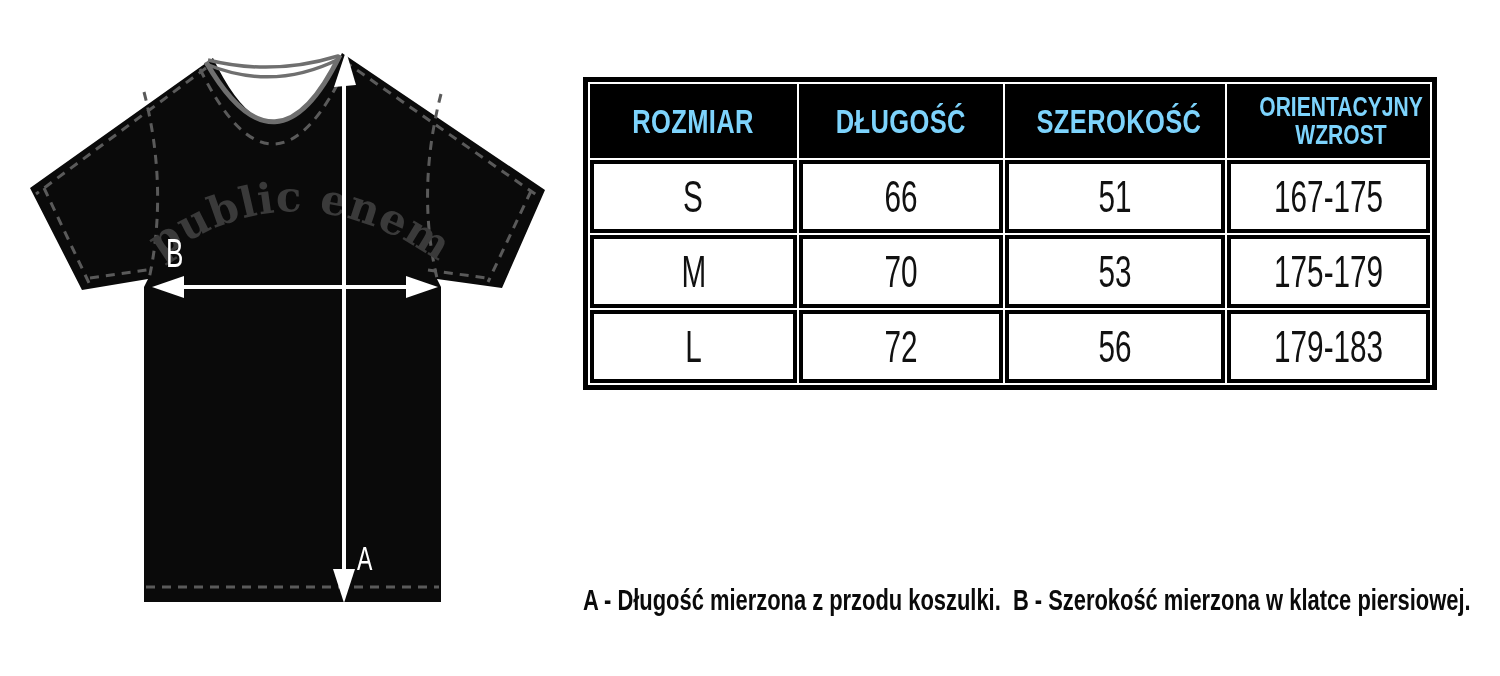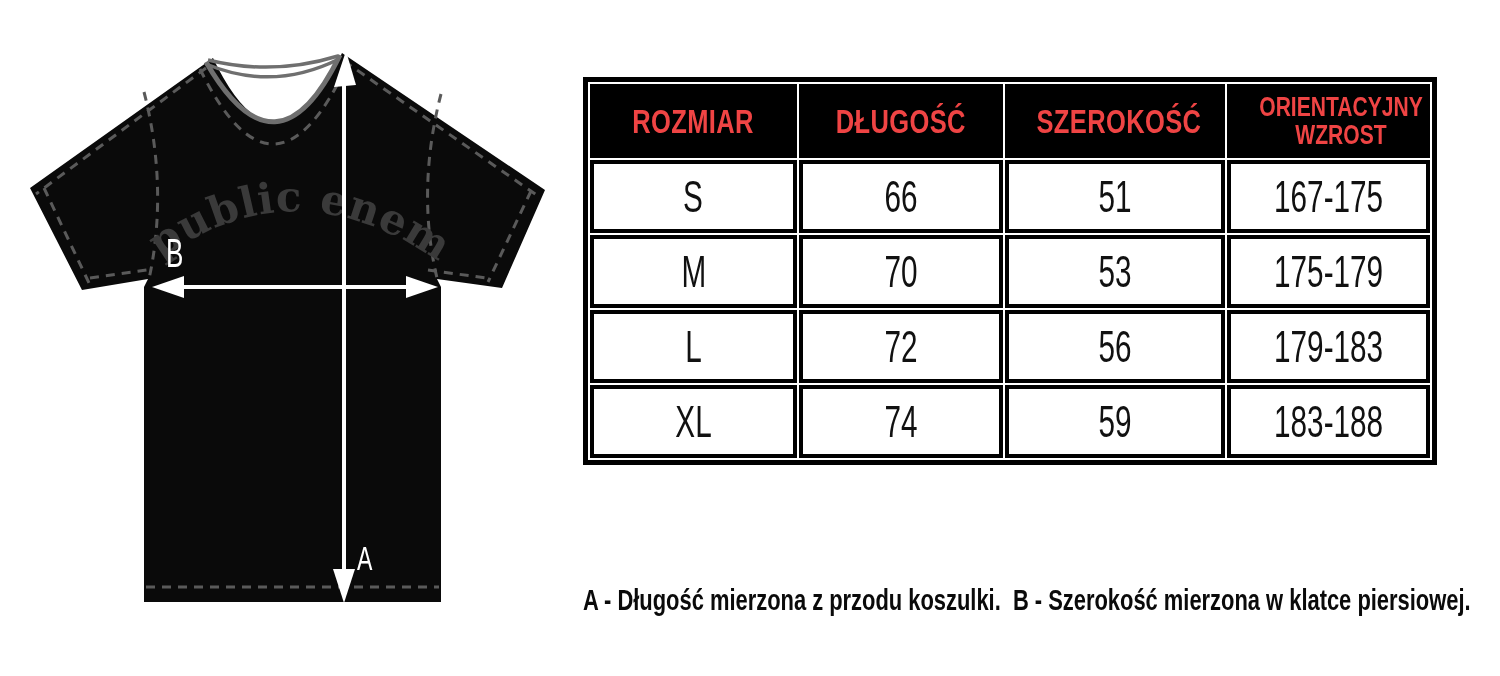--- a/index.html
+++ b/index.html
@@ -13,21 +13,21 @@
   .table-wrap{position:absolute;left:583px;top:77px;}
   table.size-table{
     width:854px;table-layout:fixed;
     border-collapse:separate;border-spacing:2px;
     border:5px solid #000;background:#fff;
   }
   .size-table th,.size-table td{
     border:4px solid #000;text-align:center;vertical-align:middle;
     padding:0;overflow:hidden;
   }
-  .size-table th{background:#000;color:#ef4444;height:66px;}
+  .size-table th{background:#000;color:#7dd3fc;height:66px;}
   .size-table td{background:#fff;color:#111;height:65px;}
   .hdr{display:inline-block;font-size:34px;font-weight:bold;letter-spacing:.5px;
        transform:scaleX(.75);transform-origin:center;white-space:nowrap;}
   .hdr-sm{display:block;width:220px;margin:0 auto;font-size:27px;font-weight:bold;
           line-height:1.05;transform:scaleX(.78);transform-origin:center;}
   .val{display:inline-block;font-size:45px;font-weight:normal;
        transform:scaleX(.66);transform-origin:center;white-space:nowrap;}
 
   
   .footnote{
@@ -119,25 +119,19 @@
           <td><span class="val">70</span></td>
           <td><span class="val">53</span></td>
           <td><span class="val">175-179</span></td>
         </tr>
         <tr>
           <td><span class="val">L</span></td>
           <td><span class="val">72</span></td>
           <td><span class="val">56</span></td>
           <td><span class="val">179-183</span></td>
         </tr>
-        <tr>
-          <td><span class="val">XL</span></td>
-          <td><span class="val">74</span></td>
-          <td><span class="val">59</span></td>
-          <td><span class="val">183-188</span></td>
-        </tr>
       </tbody>
     </table>
   </div>
 
   <div class="footnote">A - Długość mierzona z przodu koszulki.  B - Szerokość mierzona w klatce piersiowej.</div>
 
 </div>
 
 </body></html>

